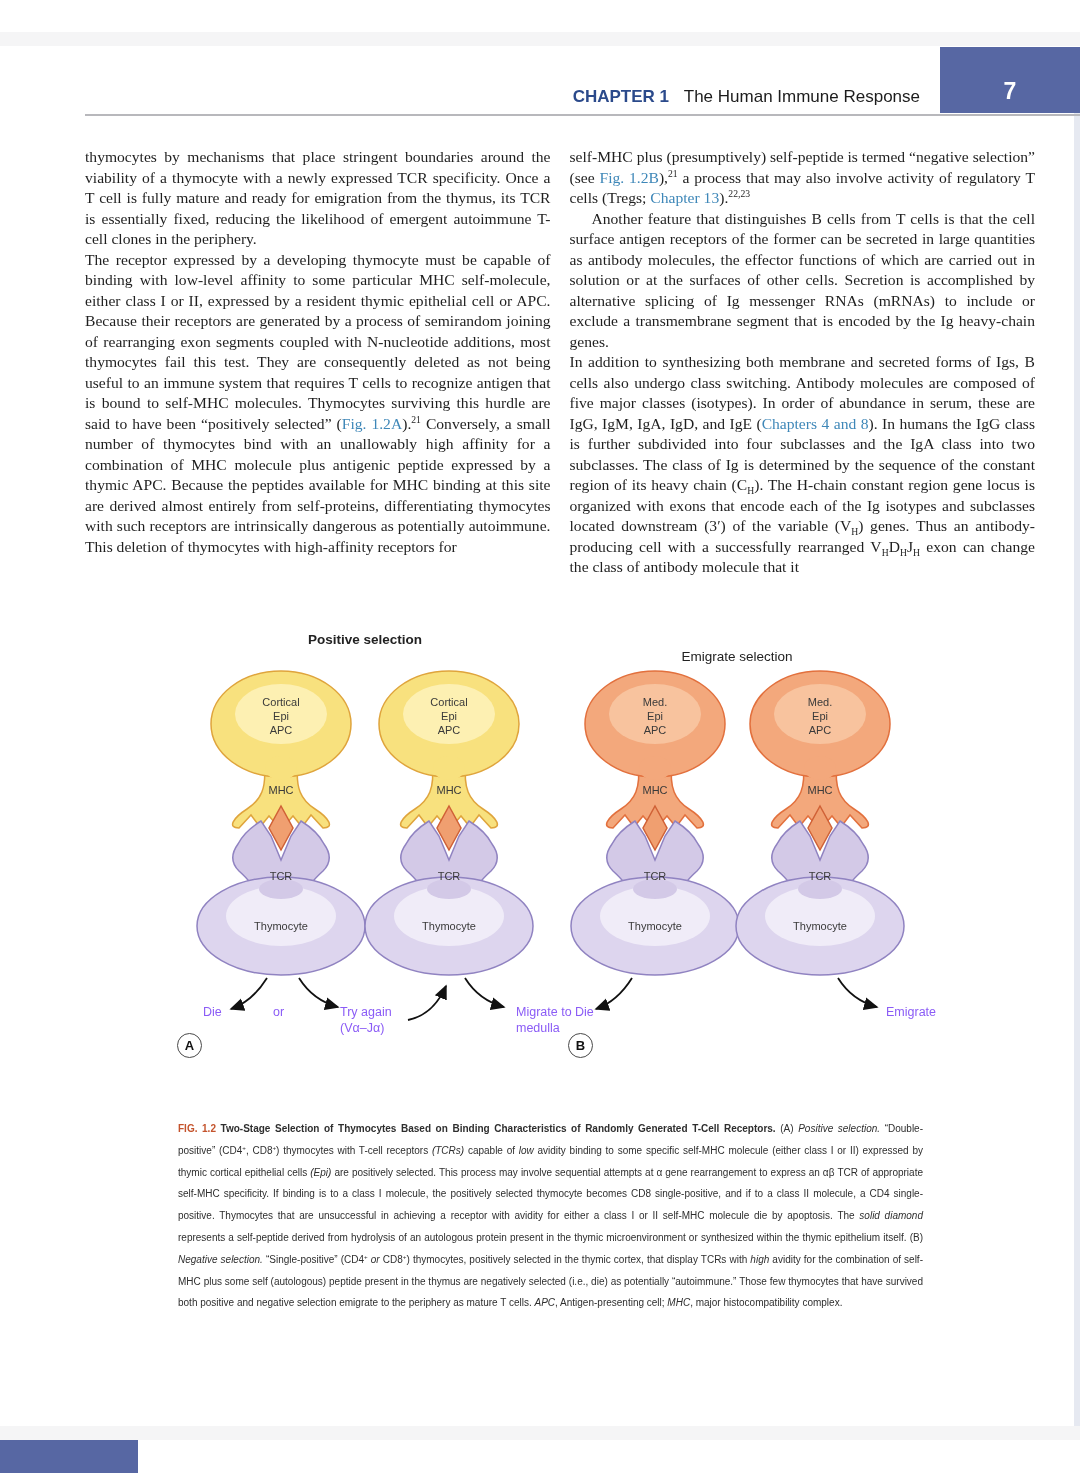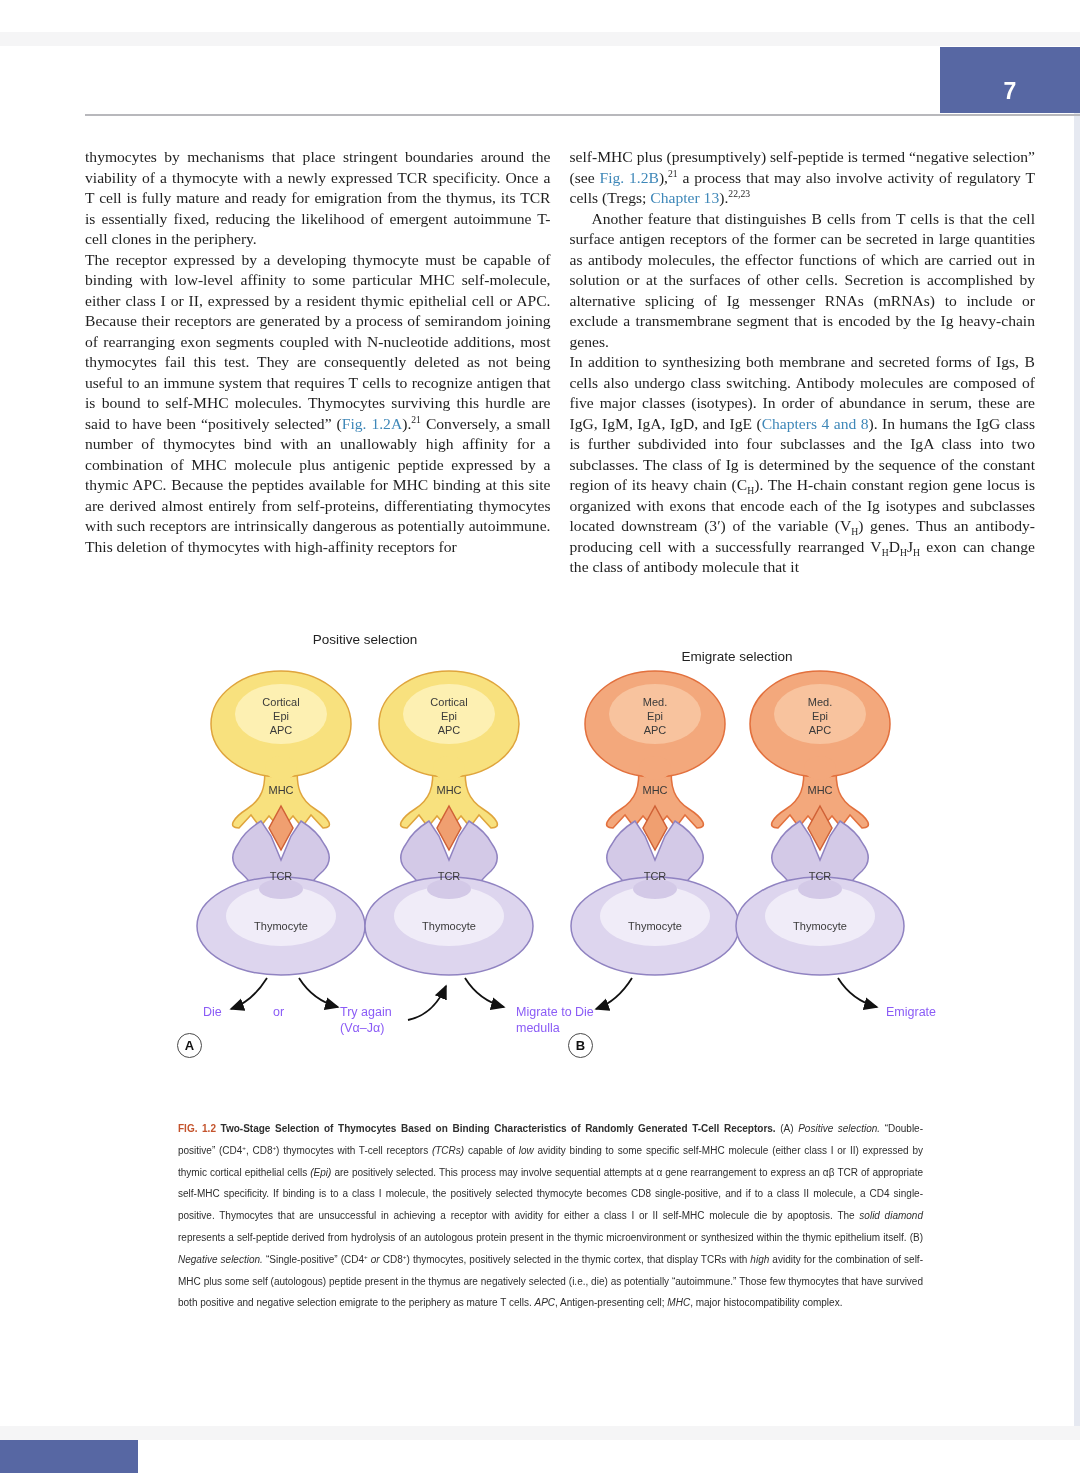--- a/index.html
+++ b/index.html
@@ -33,21 +33,21 @@
   .col p.indent{text-indent:22px;}
   .col h2{font-family:"Liberation Sans",sans-serif;font-size:17px;color:#274a94;margin:9px 0 3px 0;line-height:22px;}
   .run-b{font-weight:700;}
   .run-i{font-style:italic;}
   .run-link{color:var(--link);}
   .run-sup{font-size:0.62em;vertical-align:super;line-height:0;}
   .run-sub{font-size:0.62em;vertical-align:sub;line-height:0;}
   .run-figlabel{font-weight:700;color:#c4532c;}
 
   .fig-title{position:absolute;width:240px;text-align:center;font-family:"Liberation Sans",sans-serif;font-size:13.5px;color:#222;}
-  .fig-title.pos{left:245px;top:632px;}
+  .fig-title.pos{left:245px;top:632px;font-weight:bold;}
   .fig-title.neg{left:617px;top:649px;}
 
   .unit{position:absolute;width:200px;height:310px;top:668px;}
   .u1{left:181px;} .u2{left:349px;} .u3{left:555px;} .u4{left:720px;}
   svg text{font-family:"Liberation Sans",sans-serif;font-size:11px;fill:#3a3a3a;text-anchor:middle;}
 
   .pos-fill{fill:#f8e17e;} .pos-hi{fill:#fdf0b2;} .pos-stroke{stroke:#dfa43c;}
   .neg-fill{fill:#f3a87c;} .neg-hi{fill:#f8c39e;} .neg-stroke{stroke:#e2703d;}
   .thy-neck{fill:#d3c9e7;stroke:#9083c1;}
   .thy-body{fill:#ddd5ee;stroke:#9083c1;}
@@ -67,20 +67,24 @@
 </head>
 <body>
 
 <div class="page">
 
   <div class="band top"></div>
   <div class="band bottom"></div>
   <div class="edge-strip"></div>
   <div class="corner-blue"></div>
 
+  <div class="running-head">
+    <span class="ch">CHAPTER 1</span>
+    <span class="ti">The Human Immune Response</span>
+  </div>
   <div class="head-rule"></div>
   <div class="page-tab">
     <span class="num">7</span>
   </div>
 
   <div class="columns">
     <div class="col">
       <p><span>thymocytes by mechanisms that place stringent boundaries around the viability of a thymocyte with a newly expressed TCR specificity. Once a T cell is fully mature and ready for emigration from the thymus, its TCR is essentially fixed, reducing the likelihood of emergent autoimmune T-cell clones in the periphery.</span></p>
       <p><span>The receptor expressed by a developing thymocyte must be capable of binding with low-level affinity to some particular MHC self-molecule, either class I or II, expressed by a resident thymic epithelial cell or APC. Because their receptors are generated by a process of semirandom joining of rearranging exon segments coupled with N-nucleotide additions, most thymocytes fail this test. They are consequently deleted as not being useful to an immune system that requires T cells to recognize antigen that is bound to self-MHC molecules. Thymocytes surviving this hurdle are said to have been “positively selected” (</span><span class="run-link">Fig. 1.2A</span><span>).</span><span class="run-sup">21</span><span> Conversely, a small number of thymocytes bind with an unallowably high affinity for a combination of MHC molecule plus antigenic peptide expressed by a thymic APC. Because the peptides available for MHC binding at this site are derived almost entirely from self-proteins, differentiating thymocytes with such receptors are intrinsically dangerous as potentially autoimmune. This deletion of thymocytes with high-affinity receptors for</span></p>
     </div>

